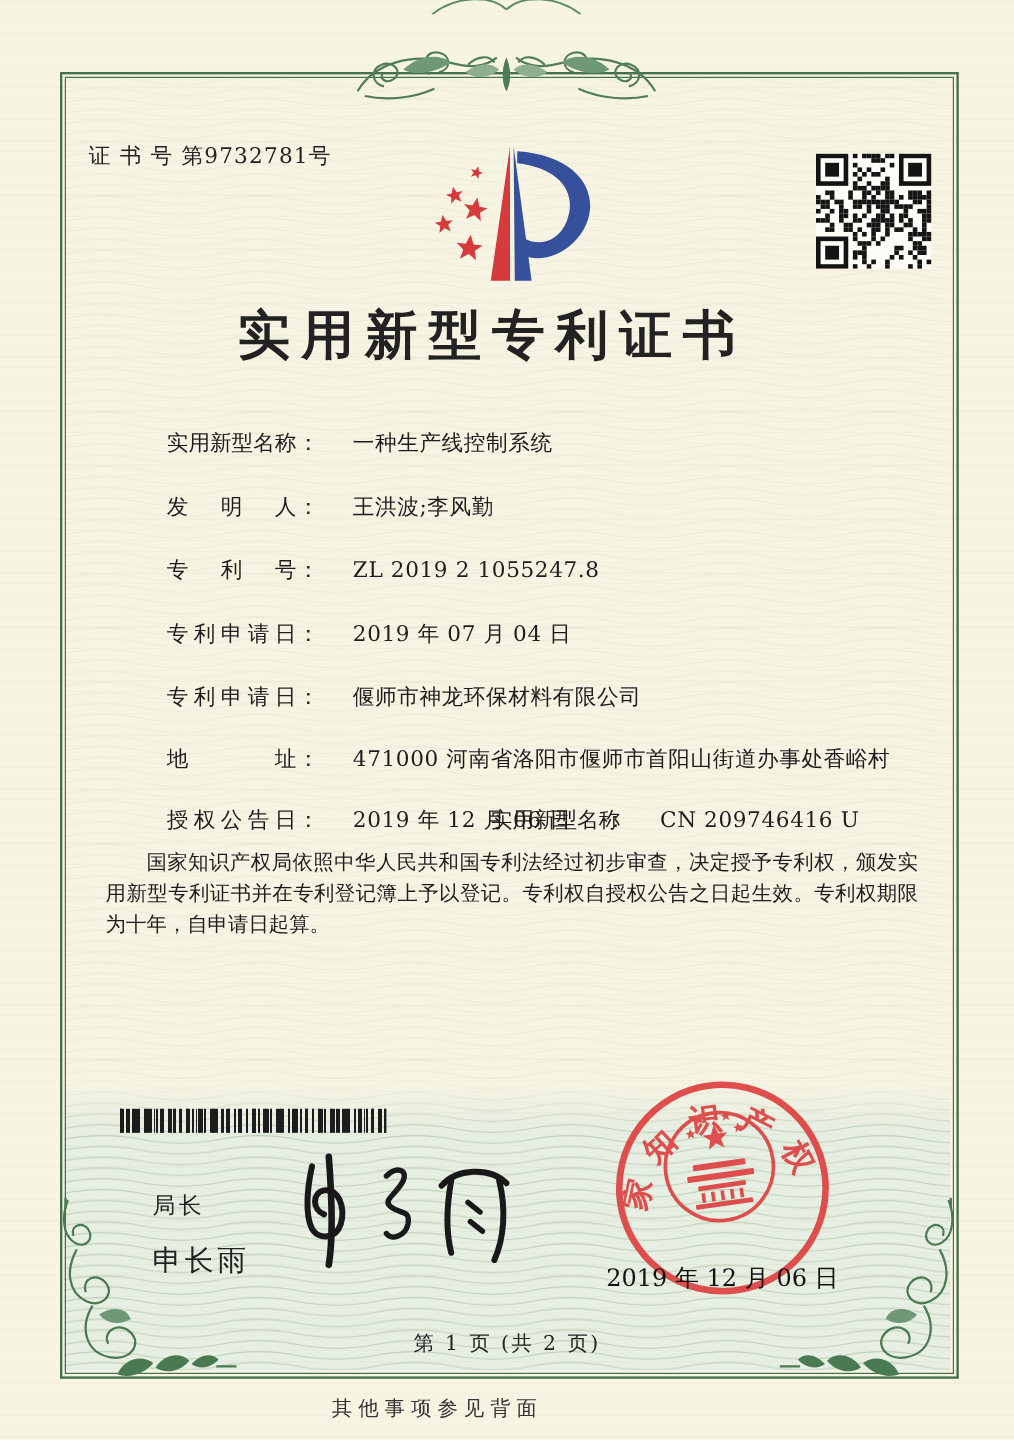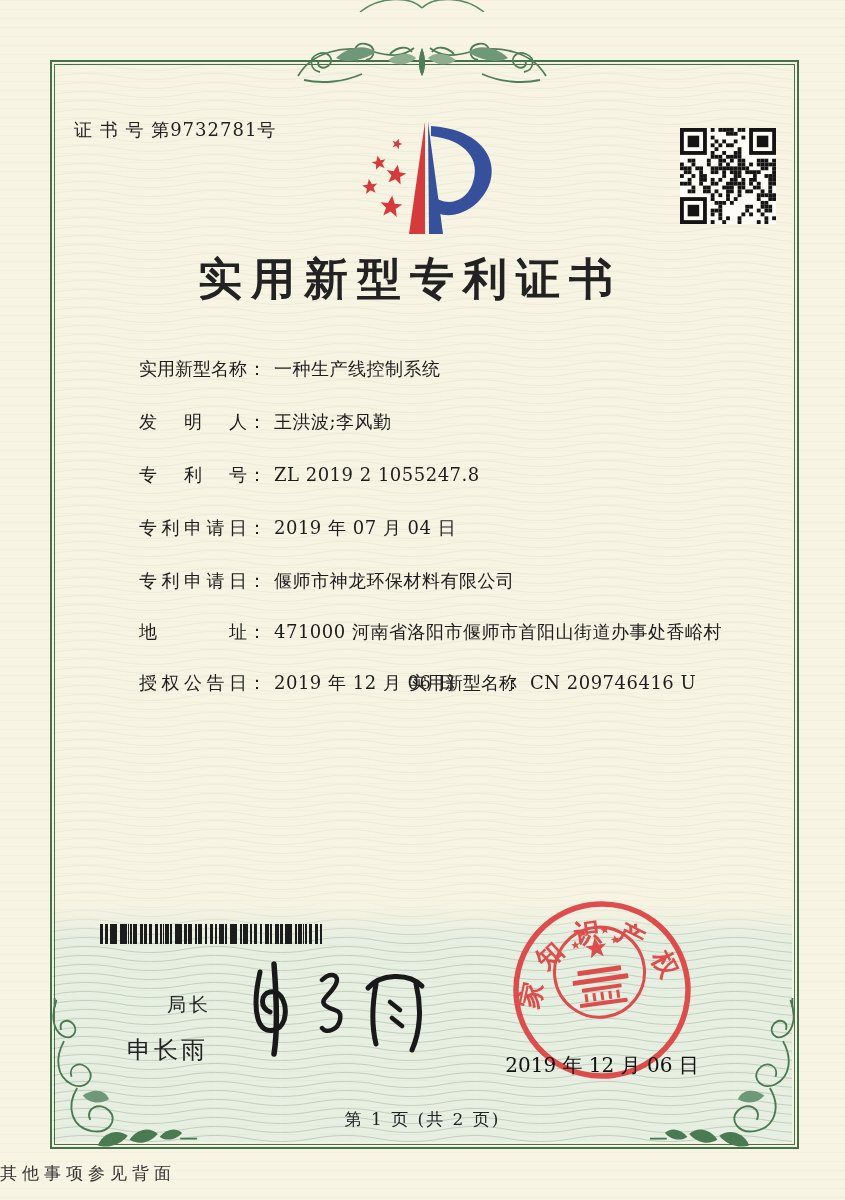--- a/index.html
+++ b/index.html
@@ -22,42 +22,42 @@
   
   .cert-no{position:absolute;left:74px;top:118px;font-size:18px;letter-spacing:1px;z-index:5;}
   .logo{position:absolute;left:330px;top:112px;z-index:5;}
   .qr{position:absolute;left:676px;top:128px;z-index:5;}
   .title{position:absolute;left:0;top:250px;width:820px;text-align:center;
     font-size:44px;font-weight:bold;letter-spacing:9px;z-index:5;}
   
   .frow{position:absolute;left:100px;font-size:18px;white-space:nowrap;z-index:5;color:#1d1d1d;}
   .flabel{display:inline-block;width:108px;text-align:justify;text-align-last:justify;vertical-align:bottom;margin-left:39px;}
   .fcolon{display:inline-block;margin:0 8px 0 1px;}
-  .fvalue{letter-spacing:0.5px;}
+  .fvalue{letter-spacing:0.5px;margin-left:20px;}
   .grant2{position:absolute;left:270px;top:0;white-space:nowrap;}
   .grant2 .flabel{width:94px;}
   
   .body-text{position:absolute;left:88px;top:706px;width:677px;font-size:17px;
     line-height:26px;text-align:justify;z-index:5;color:#1d1d1d;}
   .body-text p{margin:0;text-indent:2em;}
   
   .barcode{position:absolute;left:100px;top:924px;width:222px;height:20px;z-index:5;
     background:
       repeating-linear-gradient(90deg,#1c1c1c 0 2px,transparent 2px 5px),
       repeating-linear-gradient(90deg,#1c1c1c 0 1px,transparent 1px 7px),
       repeating-linear-gradient(90deg,#1c1c1c 0 3px,transparent 3px 11px);}
-  .director-title{position:absolute;left:127px;top:992px;font-size:19px;letter-spacing:3px;z-index:5;margin-left:40px;}
+  .director-title{position:absolute;left:127px;top:992px;font-size:19px;letter-spacing:3px;z-index:5;}
   .director-name{position:absolute;left:127px;top:1034px;font-size:24px;letter-spacing:3px;z-index:5;}
   .signature{position:absolute;left:230px;top:950px;z-index:6;}
   .seal{position:absolute;left:500px;top:898px;z-index:6;}
   .seal-date{position:absolute;left:500px;top:1052px;width:204px;text-align:center;
     font-size:20px;z-index:7;color:#111;}
   .page-info{position:absolute;left:0;top:1108px;width:845px;text-align:center;
     font-size:17px;letter-spacing:2px;z-index:5;}
-  .back-note{position:absolute;left:0;top:1162px;width:729px;
+  .back-note{position:absolute;left:0;top:1162px;width:729px;text-align:center;
     font-size:17px;letter-spacing:5px;z-index:5;color:#333;}
   
   body::after{content:"";position:absolute;inset:0;z-index:2;pointer-events:none;
     background:repeating-linear-gradient(180deg,rgba(205,198,160,0.10) 0 1px,transparent 1px 9px);}
 </style>
 </head>
 <body>
 
 <svg class="waves" width="739" height="1079" viewBox="0 0 739 1079">
   <defs>
@@ -383,20 +383,21 @@
   <span class="flabel">地址</span><span class="fcolon">：</span><span class="fvalue">471000 河南省洛阳市偃师市首阳山街道办事处香峪村</span>
 </div>
 <div class="frow" style="top:671px;width:700px">
   <span class="flabel">授权公告日</span><span class="fcolon">：</span><span class="fvalue">2019 年 12 月 06 日</span>
   <span class="grant2">
     <span class="flabel">实用新型名称</span><span class="fcolon">：</span><span class="fvalue">CN 209746416 U</span>
   </span>
 </div>
 
 <div class="body-text">
+  <p>国家知识产权局依照中华人民共和国专利法经过初步审查，决定授予专利权，颁发实用新型专利证书并在专利登记簿上予以登记。专利权自授权公告之日起生效。专利权期限为十年，自申请日起算。</p>
 </div>
 
 <div class="barcode"></div>
 
 <div class="director-title">局长</div>
 <div class="director-name">申长雨</div>
 
 <svg class="signature" width="210" height="115" viewBox="0 0 210 115">
   <g fill="none" stroke="#191919" stroke-linecap="round" stroke-linejoin="round">
     <path d="M30,22 C26,40 24,62 30,74 C36,84 50,82 54,70 C58,56 52,40 40,42 C30,44 30,58 40,62" stroke-width="5"></path>

